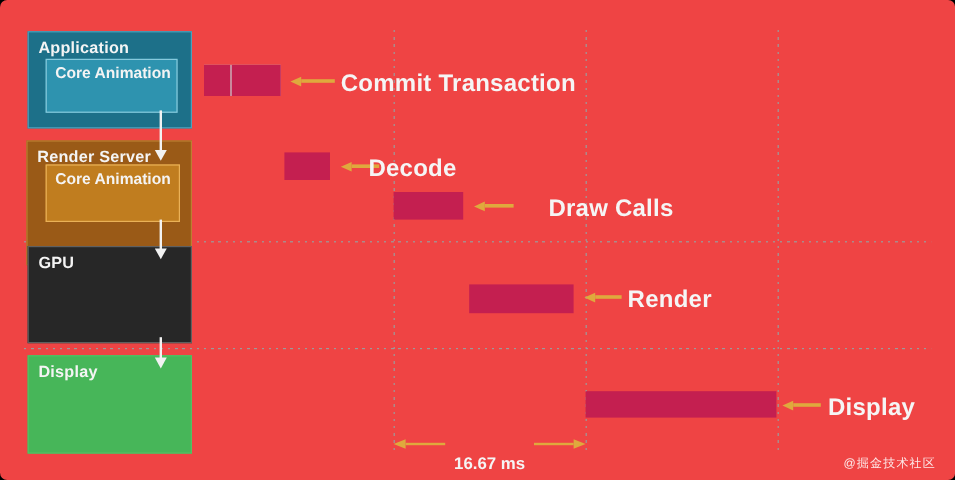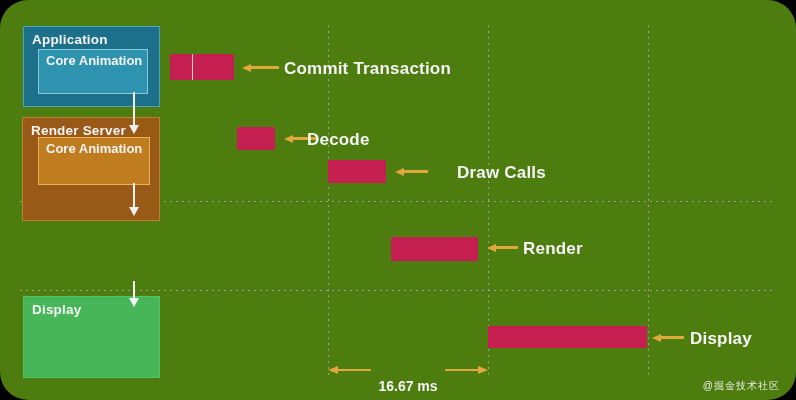--- a/index.html
+++ b/index.html
@@ -1,19 +1,19 @@
 <!DOCTYPE html>
 <html><head>
 <meta charset="utf-8">
 <style>
   html,body{margin:0;padding:0;background:#000;}
   body{font-family:"Liberation Sans",sans-serif;}
   #canvas{
-    position:relative;width:796px;height:400px;background:#4d7c0f;
-    border-radius:28px;overflow:hidden;
+    position:relative;width:796px;height:400px;background:#ef4444;
+    border-radius:6px;overflow:hidden;
   }
   
   .vline{
     position:absolute;top:25px;height:350px;width:2px;
     background-image:repeating-linear-gradient(to bottom,#9b9b9b 0 2px,transparent 2px 6px);
     background-size:1px 100%;background-repeat:no-repeat;background-position:center;
   }
   .hline{
     position:absolute;left:20px;width:756px;height:2px;
     background-image:repeating-linear-gradient(to right,#9b9b9b 0 2px,transparent 2px 6px);
@@ -45,21 +45,21 @@
   #bar-commit .seg{background:#c41f50;height:100%;}
   #bar-commit .seg1{width:22px;} #bar-commit .seg2{flex:1;}
   #bar-decode{left:237px;top:127px;width:38px;height:23px;}
   #bar-draw{left:328px;top:160px;width:58px;height:23px;}
   #bar-render{left:391px;top:237px;width:87px;height:24px;}
   #bar-display{left:488px;top:326px;width:159px;height:22px;}
   
   .callout-arrow{position:absolute;height:9px;display:flex;align-items:center;z-index:6;}
   .callout-arrow .head{width:0;height:0;border-top:4.5px solid transparent;border-bottom:4.5px solid transparent;border-right:9px solid #dfa93d;}
   .callout-arrow .shaft{height:2.5px;background:#dfa93d;flex:1;}
-  .callout-label{position:absolute;color:#f5f5f5;font-size:17px;font-weight:700;letter-spacing:.2px;white-space:nowrap;z-index:6;}
+  .callout-label{position:absolute;color:#f5f5f5;font-size:20px;font-weight:700;letter-spacing:.2px;white-space:nowrap;z-index:6;}
   #ca-commit{left:242px;top:63px;width:37px;}  #cl-commit{left:284px;top:59px;}
   #ca-decode{left:284px;top:134px;width:32px;} #cl-decode{left:307px;top:130px;}
   #ca-draw{left:395px;top:167px;width:33px;}   #cl-draw{left:457px;top:163px;}
   #ca-render{left:487px;top:243px;width:31px;} #cl-render{left:523px;top:239px;}
   #ca-display{left:652px;top:333px;width:32px;}#cl-display{left:690px;top:329px;}
   
   #frame-interval{position:absolute;left:328px;top:361px;width:160px;height:18px;
     display:flex;align-items:center;z-index:6;color:#f5f5f5;}
   #frame-interval .head-l{width:0;height:0;border-top:4.5px solid transparent;border-bottom:4.5px solid transparent;border-right:10px solid #dfa93d;}
   #frame-interval .head-r{width:0;height:0;border-top:4.5px solid transparent;border-bottom:4.5px solid transparent;border-left:10px solid #dfa93d;}
@@ -86,20 +86,23 @@
     </div>
   </div>
 
   <div class="stage" id="stage-render-server">
     <div class="stage-title">Render Server</div>
     <div class="inner-box">
       <div class="inner-title">Core Animation</div>
     </div>
   </div>
 
+  <div class="stage" id="stage-gpu">
+    <div class="stage-title">GPU</div>
+  </div>
 
   <div class="stage" id="stage-display">
     <div class="stage-title">Display</div>
   </div>
 
   <div class="flow-arrow" id="fa1"></div>
   <div class="flow-head" id="fh1"></div>
   <div class="flow-arrow" id="fa2"></div>
   <div class="flow-head" id="fh2"></div>
   <div class="flow-arrow" id="fa3"></div>

